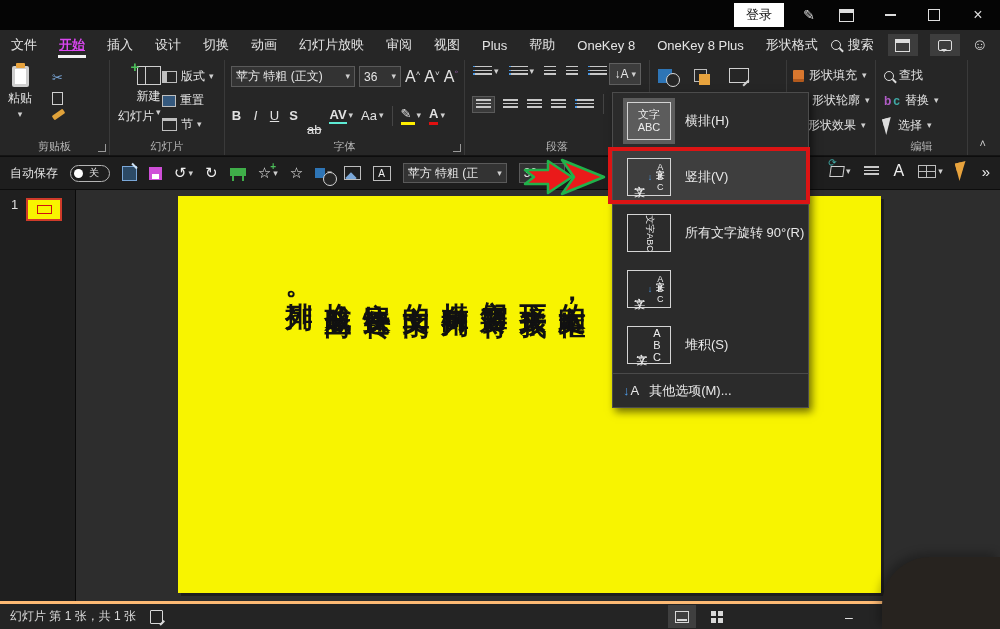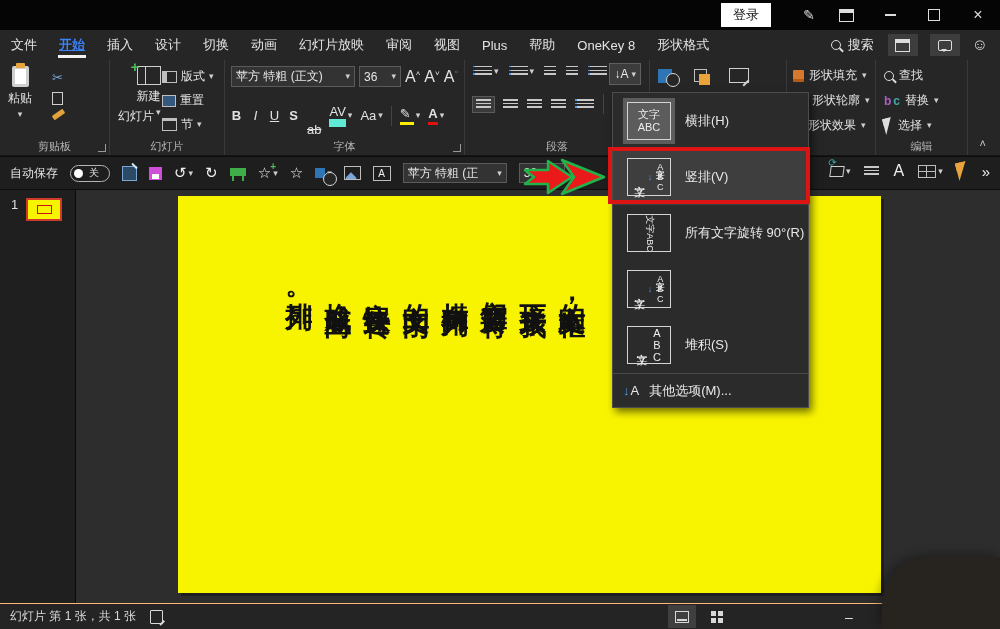--- a/index.html
+++ b/index.html
@@ -1,30 +1,30 @@
 <!DOCTYPE html>
 <html><head>
 <meta charset="utf-8">
 <style>
   html,body{margin:0;padding:0;width:1000px;height:629px;overflow:hidden;
     font-family:"Liberation Sans","DejaVu Sans",sans-serif;background:#262626;-webkit-font-smoothing:antialiased;}
   
   .titlebar{position:absolute;top:0;left:0;right:0;height:30px;background:#050505;display:flex;align-items:center;justify-content:flex-end;}
-  .login-btn{background:#fff;color:#111;font-size:13px;padding:3px 12px;margin-right:23px;cursor:default;}
+  .login-btn{background:#fff;color:#111;font-size:13px;padding:3px 12px;margin-right:10px;cursor:default;}
   .tb-ic{color:#ddd;font-size:14px;width:30px;text-align:center;}
   .winbtn{width:44px;height:30px;display:flex;align-items:center;justify-content:center;color:#ddd;}
   .min-bar{width:11px;height:2px;background:#ddd;}
   .max-box{width:10px;height:10px;border:1px solid #ddd;}
   .close-x{font-size:16px;}
   .ribbonopt-ic{width:13px;height:11px;border:1px solid #ddd;position:relative;}
   .ribbonopt-ic::after{content:"";position:absolute;left:0;top:0;right:0;height:3px;background:#ddd;}
   
   .menubar{position:absolute;top:30px;left:0;right:0;height:30px;background:#262626;display:flex;align-items:center;font-size:13px;color:#e4e4e4;}
   .menu-item{padding:0 11px;height:30px;display:flex;align-items:center;position:relative;white-space:nowrap;text-align:right;}
-  .menu-item.active{font-weight:bold;color:#3b82f6;text-decoration:underline;}
+  .menu-item.active{font-weight:bold;color:#d946ef;text-decoration:underline;}
   .menu-item.active::after{content:"";position:absolute;left:10px;right:10px;bottom:2px;height:3px;background:#f2f2f2;}
   .search-wrap{margin-left:auto;display:flex;align-items:center;gap:7px;padding-right:14px;}
   .mag{width:8px;height:8px;border:1.5px solid #ddd;border-radius:50%;position:relative;}
   .mag::after{content:"";position:absolute;width:5px;height:1.5px;background:#ddd;left:7px;top:8px;transform:rotate(45deg);}
   .mb-right{display:flex;align-items:center;gap:12px;padding-right:12px;}
   .mb-box{width:30px;height:22px;background:#3d3d3d;display:flex;align-items:center;justify-content:center;color:#ddd;font-size:12px;}
   .bubble{width:12px;height:9px;border:1.5px solid #ddd;border-radius:2px;position:relative;}
   .bubble::after{content:"";position:absolute;left:2px;top:8px;border:3px solid transparent;border-top-color:#ddd;}
   .smiley{color:#ddd;font-size:16px;}
   
@@ -56,21 +56,21 @@
   .combo .chev{margin-left:auto;}
   .fontrow1{position:absolute;top:6px;left:6px;display:flex;gap:4px;align-items:center;}
   .fontrow2{position:absolute;top:34px;left:6px;display:flex;gap:8px;align-items:center;color:#e2e2e2;font-size:13px;}
   .fbtn{min-width:11px;text-align:center;}
   .b{font-weight:bold;} .i{font-style:italic;} .u{text-decoration:underline;} .s{text-decoration:line-through;margin-top:28px;}
   .grow sup{font-size:8px;} 
   .clearfmt{color:#e2e2e2;position:relative;} .clearfmt::after{content:"◦";color:#b06cc9;position:absolute;font-size:10px;top:-2px;}
   .hl-pen{display:inline-block;width:14px;}
   .hl-pen .bar{display:block;height:3px;background:#ffee00;margin-top:1px;}
   .fc .bar{display:block;height:3px;background:#e01010;margin-top:1px;}
-  .spacing{color:#e2e2e2;border-bottom:8px solid #5eead4;}
+  .spacing{color:#e2e2e2;border-bottom:2px solid #5eead4;font-weight:bold;}
   .vdiv{width:1px;height:20px;background:#454545;}
   .prow1{position:absolute;top:6px;left:8px;display:flex;gap:10px;align-items:center;}
   .prow2{position:absolute;top:34px;left:8px;display:flex;gap:9px;align-items:center;}
   .ic-lines{width:15px;height:11px;background:repeating-linear-gradient(to bottom,#c8c8c8 0 1.5px,transparent 1.5px 3.6px);}
   .ic-lines.sh{width:12px;}
   .ic-bul{position:relative;padding-left:4px;}
   .ic-bul::before{content:"";position:absolute;left:0;top:0;bottom:0;width:2px;background:repeating-linear-gradient(to bottom,#4d9be8 0 1.5px,transparent 1.5px 3.6px);}
   .pbtn{display:flex;align-items:center;gap:2px;}
   .pbtn.box{background:#3a3a3a;outline:1px solid #5a5a5a;padding:2px 3px;}
   .tdir-btn{position:absolute;top:3px;right:8px;background:#3c3c3c;border:1px solid #5f5f5f;color:#e8e8e8;font-size:12px;padding:3px 4px;display:flex;gap:3px;align-items:center;}
@@ -135,21 +135,21 @@
   .vmini{writing-mode:vertical-rl;text-orientation:upright;font-size:9px;line-height:1;letter-spacing:0;}
   .vmini.big{font-size:11px;}
   .bluearrow{color:#4d9be8;font-size:9px;}
   .rot90{transform:rotate(90deg);font-size:9px;white-space:nowrap;}
   .dd-dir{color:#e8e8e8;font-size:13px;display:flex;align-items:center;}
   .dd-dir .ar{color:#4d9be8;margin-right:1px;}
   
   .redbox{position:absolute;left:608px;top:147px;width:202px;height:57px;border:4px solid #dc1414;box-sizing:border-box;z-index:60;}
   .arrowsvg{position:absolute;left:523px;top:156px;z-index:60;}
   
-  .statusbar{position:absolute;left:0;bottom:0;right:0;height:25px;background:#242424;border-top:1px solid #fdba74;display:flex;align-items:center;color:#d8d8d8;font-size:12px;}
+  .statusbar{position:absolute;left:0;bottom:0;right:0;height:25px;background:#242424;border-top:3px solid #fdba74;display:flex;align-items:center;color:#d8d8d8;font-size:12px;}
   .sb-text{padding-left:10px;white-space:nowrap;}
   .ic-proof{width:11px;height:12px;border:1.5px solid #d8d8d8;border-radius:1px;margin-left:14px;position:relative;}
   .ic-proof::after{content:"";position:absolute;right:-3px;bottom:-1px;width:6px;height:1.5px;background:#d8d8d8;transform:rotate(-45deg);}
   .sb-views{position:absolute;left:668px;display:flex;align-items:center;gap:6px;height:25px;}
   .vbtn{width:28px;height:23px;display:flex;align-items:center;justify-content:center;}
   .vbtn.active{background:#3f3f3f;}
   .ic-normal{width:12px;height:10px;border:1.5px solid #d8d8d8;position:relative;}
   .ic-normal::after{content:"";position:absolute;left:1px;bottom:1px;right:1px;height:2px;background:#d8d8d8;}
   .ic-grid{width:5px;height:5px;background:#d8d8d8;box-shadow:7px 0 #d8d8d8,0 7px #d8d8d8,7px 7px #d8d8d8;margin:-6px 6px 0 0;}
   .sb-minus{position:absolute;left:845px;color:#ddd;font-size:14px;}
@@ -179,20 +179,21 @@
   <div class="menu-item">插入</div>
   <div class="menu-item">设计</div>
   <div class="menu-item">切换</div>
   <div class="menu-item">动画</div>
   <div class="menu-item">幻灯片放映</div>
   <div class="menu-item">审阅</div>
   <div class="menu-item">视图</div>
   <div class="menu-item">Plus</div>
   <div class="menu-item">帮助</div>
   <div class="menu-item">OneKey 8</div>
+  <div class="menu-item">OneKey 8 Plus</div>
   <div class="menu-item">形状格式</div>
   <div class="search-wrap">
     <span class="mag"></span>
     <span>搜索</span>
   </div>
   <div class="mb-right">
     <div class="mb-box">
         <span class="ribbonopt-ic"></span>
       </div>
     <div class="mb-box">

